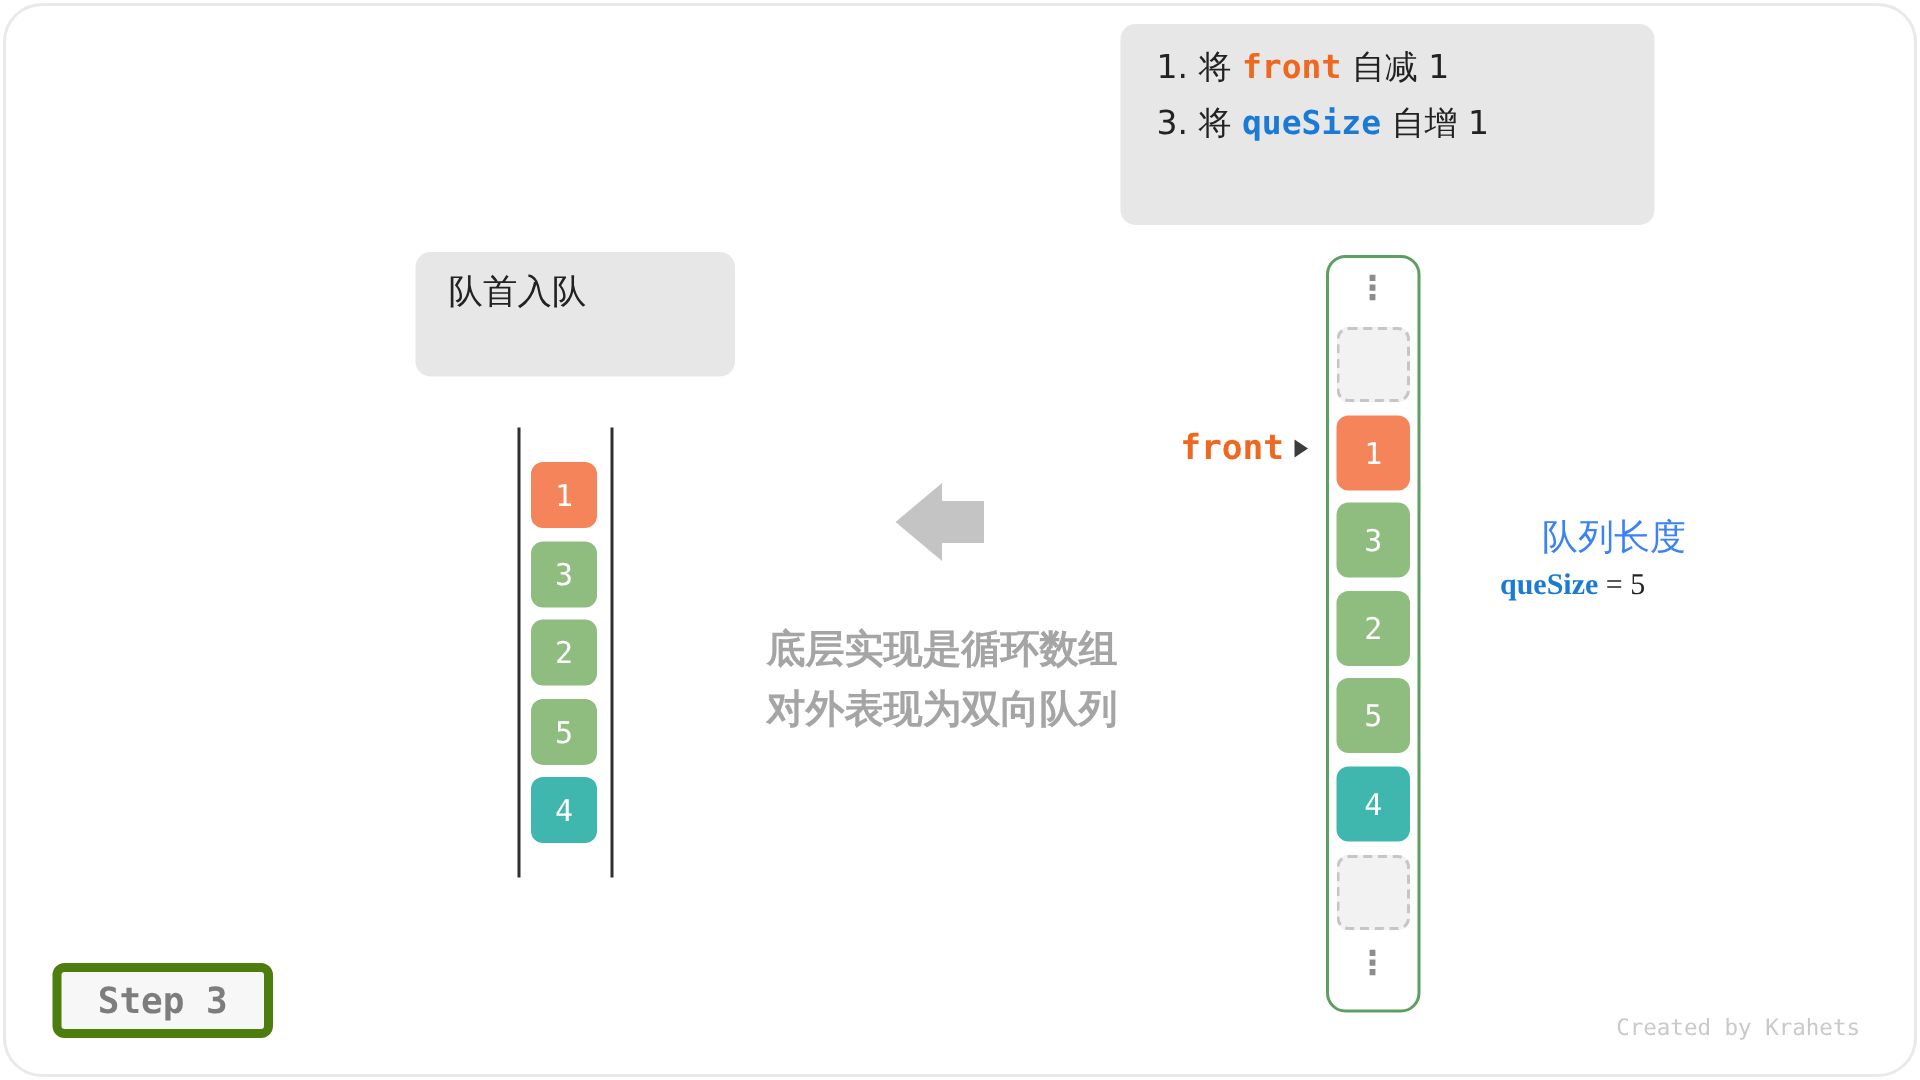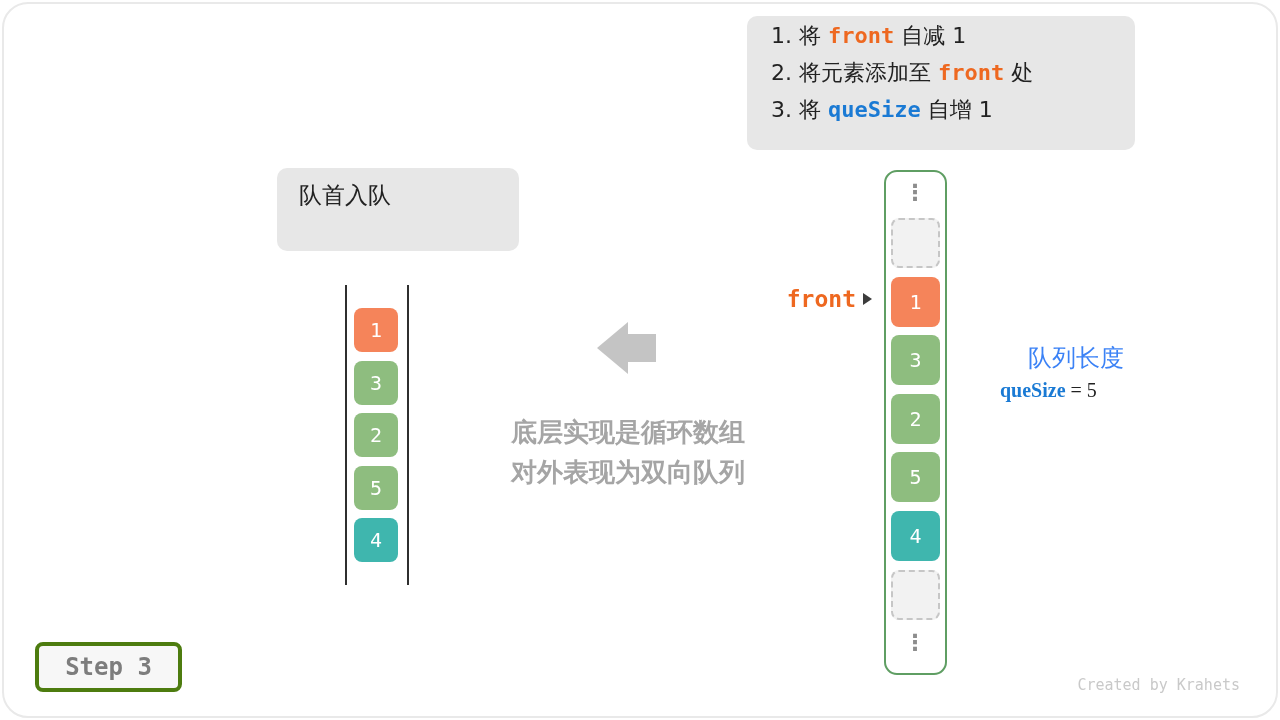--- a/index.html
+++ b/index.html
@@ -2,27 +2,27 @@
 <html><head>
 <meta charset="utf-8">
 <style>
   * { margin:0; padding:0; box-sizing:border-box; }
   html,body { width:1280px; height:720px; background:#ffffff; overflow:hidden; }
   body { font-family:"DejaVu Sans","Liberation Sans",sans-serif; position:relative; }
 
   .frame { position:absolute; inset:2px; border:2px solid #e9e9e9; border-radius:26px; }
 
   
-  .instructions { position:absolute; left:747px; top:16px; width:388px; height:134px;
-    background:#e7e7e7; border-radius:10px; padding:1px 24px; }
+  .instructions { position:absolute; left:747px; top:16px; width:356px; height:134px;
+    background:#e7e7e7; border-radius:10px; padding:11px 24px; }
   .instr-line { font-size:22px; line-height:37px; color:#222; white-space:nowrap; }
   .code { font-family:"DejaVu Sans Mono","Liberation Mono",monospace; font-weight:bold; }
 
   
-  .op-box { position:absolute; left:277px; top:168px; width:242px; height:83px;
+  .op-box { position:absolute; left:277px; top:168px; width:213px; height:83px;
     background:#e7e7e7; border-radius:10px; padding:10px 22px; }
   .op-title { font-size:23px; line-height:34px; color:#222; }
   .op-call { font-family:"DejaVu Sans Mono","Liberation Mono",monospace; font-size:23px; line-height:36px; color:#222; }
   .op-arg { font-weight:bold; }
 
   
   .adeque { position:absolute; left:345px; top:285px; width:64px; height:300px; }
   .bar { position:absolute; top:0; width:2px; height:100%; background:#2f2f2f; }
   .bar.l { left:0; } .bar.r { right:0; }
   .acell { position:absolute; left:9px; width:44px; height:44px; border-radius:8px;
@@ -61,36 +61,35 @@
   .rcell.empty { background:#f2f2f2; border:2px dashed #c6c6c6; }
 
   
   .qlen-label { position:absolute; left:1028px; top:342px; font-size:24px; color:#3b82f6; }
   .qlen-val { position:absolute; left:1000px; top:379px;
     font-family:Liberation Serif, serif; font-size:20px; color:#222; }
   .qvar { font-weight:bold; }
 
   
   .step-box { position:absolute; left:35px; top:642px; width:147px; height:50px;
-    border:4px solid #4d7c0f; border-radius:8px; background:#f7f7f7;
+    border:6px solid #4d7c0f; border-radius:8px; background:#f7f7f7;
     display:flex; align-items:center; justify-content:center;
     font-family:"DejaVu Sans Mono","Liberation Mono",monospace;
     font-size:24px; font-weight:bold; color:#7d7d7d; }
   .credit { position:absolute; right:40px; top:676px;
     font-family:"DejaVu Sans Mono","Liberation Mono",monospace;
     font-size:15px; color:#c9c9c9; }
 </style>
 </head>
 <body>
 
 <div class="frame"></div>
 
 <div class="instructions">
   <div class="instr-line"><span>1. 将 </span><span class="code" style="color: rgb(238, 104, 32);">front</span><span> 自减 1</span></div>
-  <div class="instr-line"><span>2. 将元素添加至 </span><span class="code" style="color: rgb(238, 104, 32);">front</span><span> 处</span></div>
   <div class="instr-line"><span>3. 将 </span><span class="code" style="color: rgb(26, 122, 212);">queSize</span><span> 自增 1</span></div>
 </div>
 
 <div class="op-box">
   <div class="op-title">队首入队</div>
 </div>
 
 <div class="adeque">
   <div class="bar l"></div>
   <div class="bar r"></div>

